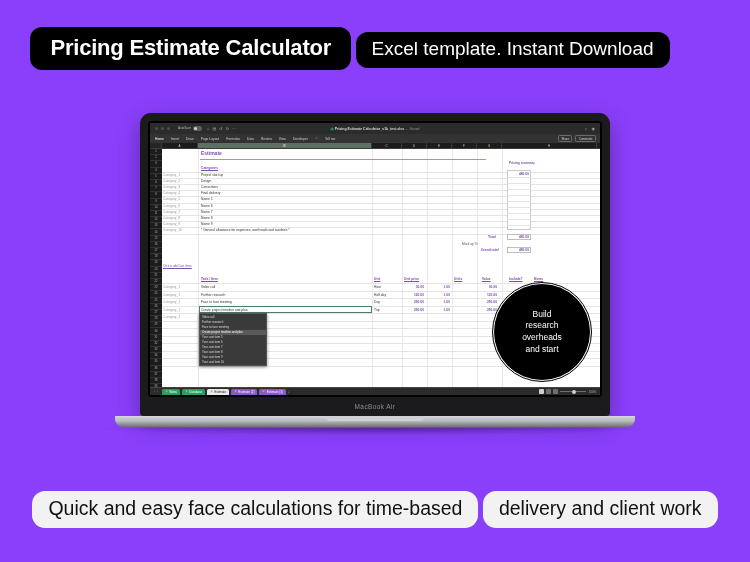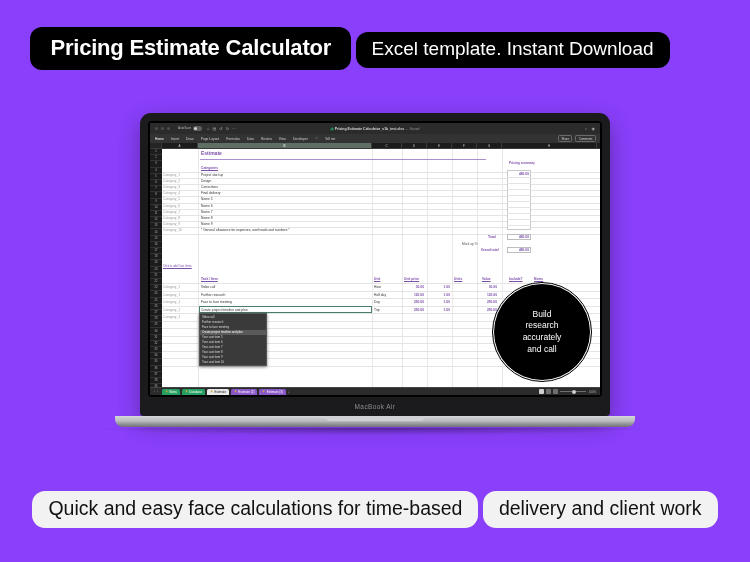--- a/index.html
+++ b/index.html
@@ -416,22 +416,22 @@
                 <div class="dd-item">Your cost item 7</div>
                 <div class="dd-item">Your cost item 8</div>
                 <div class="dd-item">Your cost item 9</div>
                 <div class="dd-item">Your cost item 10</div>
               </div>
 
               <div class="badge">
                 <span>
                   <span>Build</span><br>
                   <span>research</span><br>
-                  <span>accurately</span><br>
-                  <span>and call</span>
+                  <span>overheads</span><br>
+                  <span>and start</span>
                 </span>
               </div>
             </div>
           </div>
 
           <div class="xl-status">
             <span class="st-nav">
               <span>‹</span>
               <span>›</span>
             </span>

